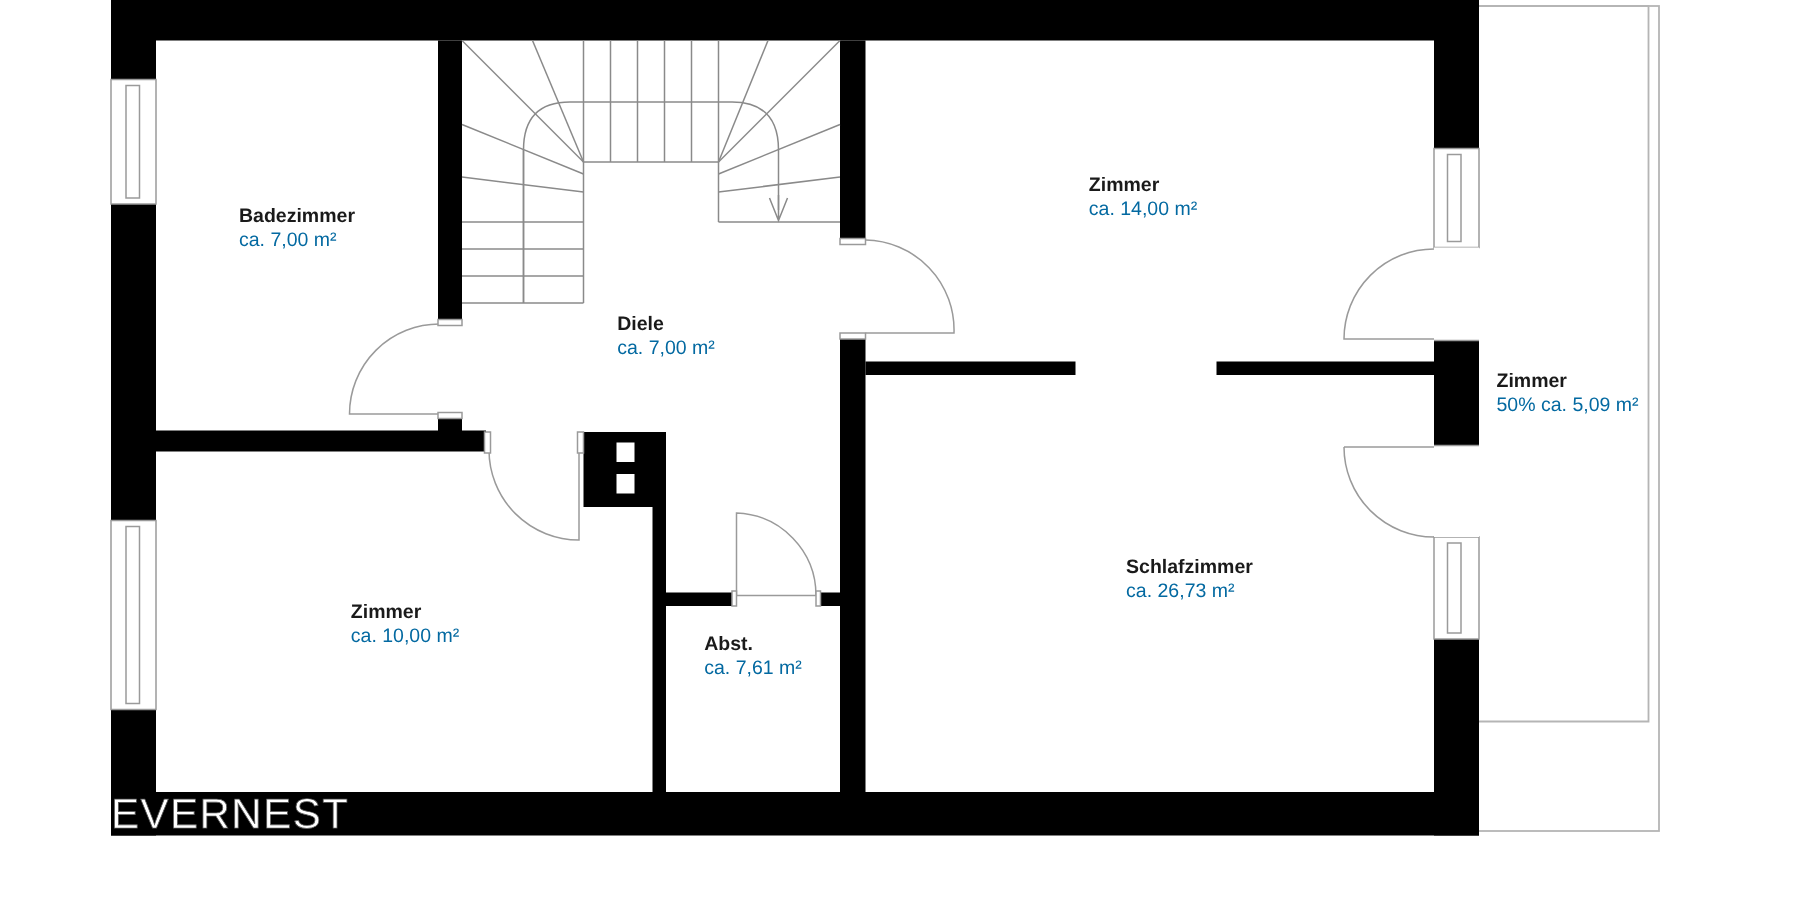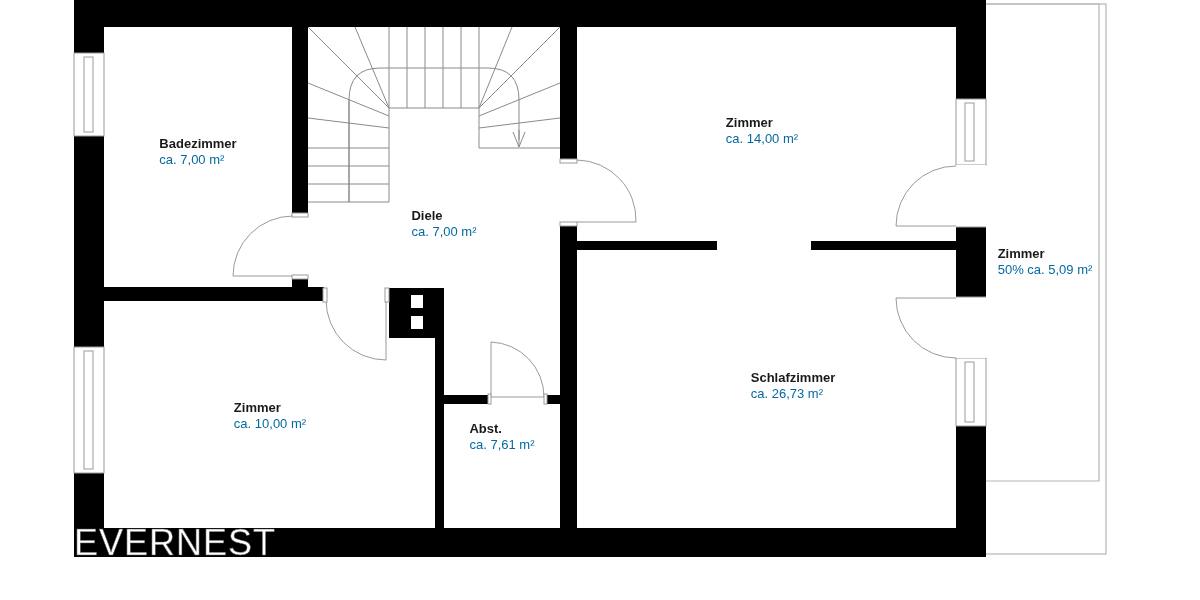--- a/index.html
+++ b/index.html
@@ -6,21 +6,21 @@
   body { width: 1200px; height: 600px; overflow: hidden; position: relative; font-family: "Liberation Sans", sans-serif; }
   #plan { position: absolute; left: 0; top: 0; width: 1200px; height: 600px; }
   .wall { fill: #000000; }
   .thin { fill: none; stroke: #9a9a9a; stroke-width: 1; }
   .win { fill: #ffffff; stroke: #9a9a9a; stroke-width: 1; }
   .stair { fill: none; stroke: #8a8a8a; stroke-width: 1; }
   .balc { fill: none; stroke: #b5b5b5; stroke-width: 1.2; }
   .label { position: absolute; text-align: left; transform: translateX(-50%); color: #1a1a1a; line-height: 16px; white-space: nowrap; }
   .label .name { font-weight: bold; font-size: 13px; display: block; }
   .label .area { font-size: 13px; display: block; color: #0369a1; }
-  .brand { position: absolute; left: 74px; top: 525px; font-size: 36px; letter-spacing: 1px; color: #ffffff; font-family: "Liberation Sans", sans-serif; line-height: 36px;
+  .brand { position: absolute; left: 74px; top: 525px; font-size: 28px; letter-spacing: 1px; color: #ffffff; font-family: "Liberation Sans", sans-serif; line-height: 36px;
            -webkit-text-stroke: 0.5px #555; }
 </style>
 </head>
 <body>
 
 <svg id="plan" viewBox="0 0 1200 600" xmlns="http://www.w3.org/2000/svg">
 
   <g>
     <rect class="balc" x="985" y="4" width="121" height="550"></rect>
     <rect class="balc" x="985" y="4" width="114" height="476" style="display:none"></rect>

